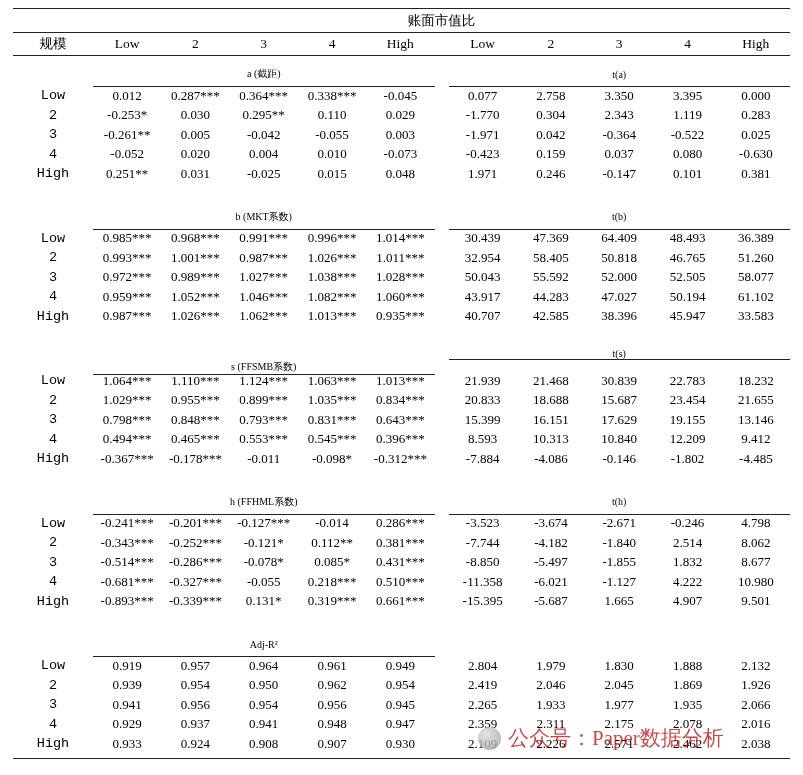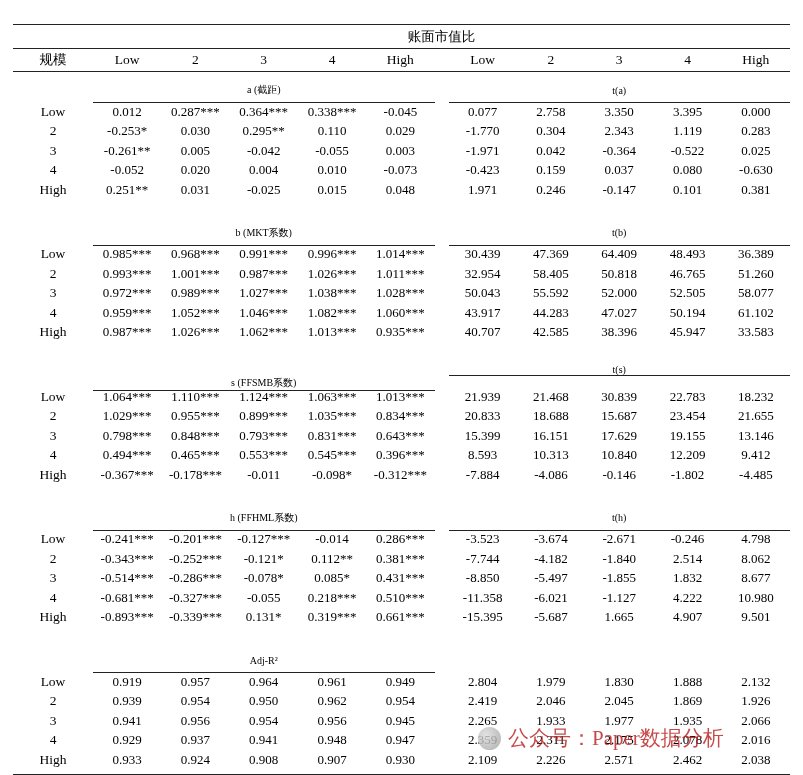--- a/index.html
+++ b/index.html
@@ -3,36 +3,36 @@
 <meta charset="utf-8">
 <style>
   html, body { margin: 0; padding: 0; }
   body {
     width: 803px; height: 775px;
     background: #ffffff;
     font-family: "Liberation Serif", "DejaVu Serif", serif;
     color: #000;
   }
   .page { position: relative; width: 803px; height: 775px; background: #fff; overflow: hidden; }
-  .table-wrap { position: absolute; left: 13px; top: 24px; width: 777px; }
+  .table-wrap { position: absolute; left: 13px; top: 8px; width: 777px; }
   .rule { border-top: 1px solid #222; height: 0; }
   .grid { display: grid; grid-template-columns: 80px repeat(5, 1fr) 14px repeat(5, 1fr); }
   .spanner-row { height: 23px; align-items: center; }
   .spanner-title { grid-column: 2 / span 11; text-align: center; font-size: 13.5px; }
   .header-row { height: 22px; align-items: center; font-size: 13.5px; }
   .cell { text-align: center; white-space: nowrap; overflow: visible; }
   .section { margin-top: 21px; }
   #sections .section:first-child { margin-top: 6px; }
   .title-row { height: 24px; }
   .sec-title {
     display: flex; align-items: center; justify-content: center;
     border-bottom: 1px solid #222; font-size: 10px; height: 100%;
   }
   .data-row { height: 19.5px; align-items: center; font-size: 13px; }
-  .rowlabel { font-size: 13.5px; }
+  .rowlabel { font-size: 13.5px; font-family: Liberation Mono, monospace; }
   .bottom-rule { margin-top: 4px; }
   .watermark {
     position: absolute; left: 478px; top: 724px;
     display: flex; align-items: center; gap: 7px;
     color: #b91c1c; font-size: 21px; opacity: 0.8;
     pointer-events: none; white-space: nowrap;
   }
   .wm-icon {
     width: 23px; height: 23px; border-radius: 50%; flex: 0 0 auto;
     background: radial-gradient(circle at 35% 35%, #dcdcdc, #9c9c9c);

